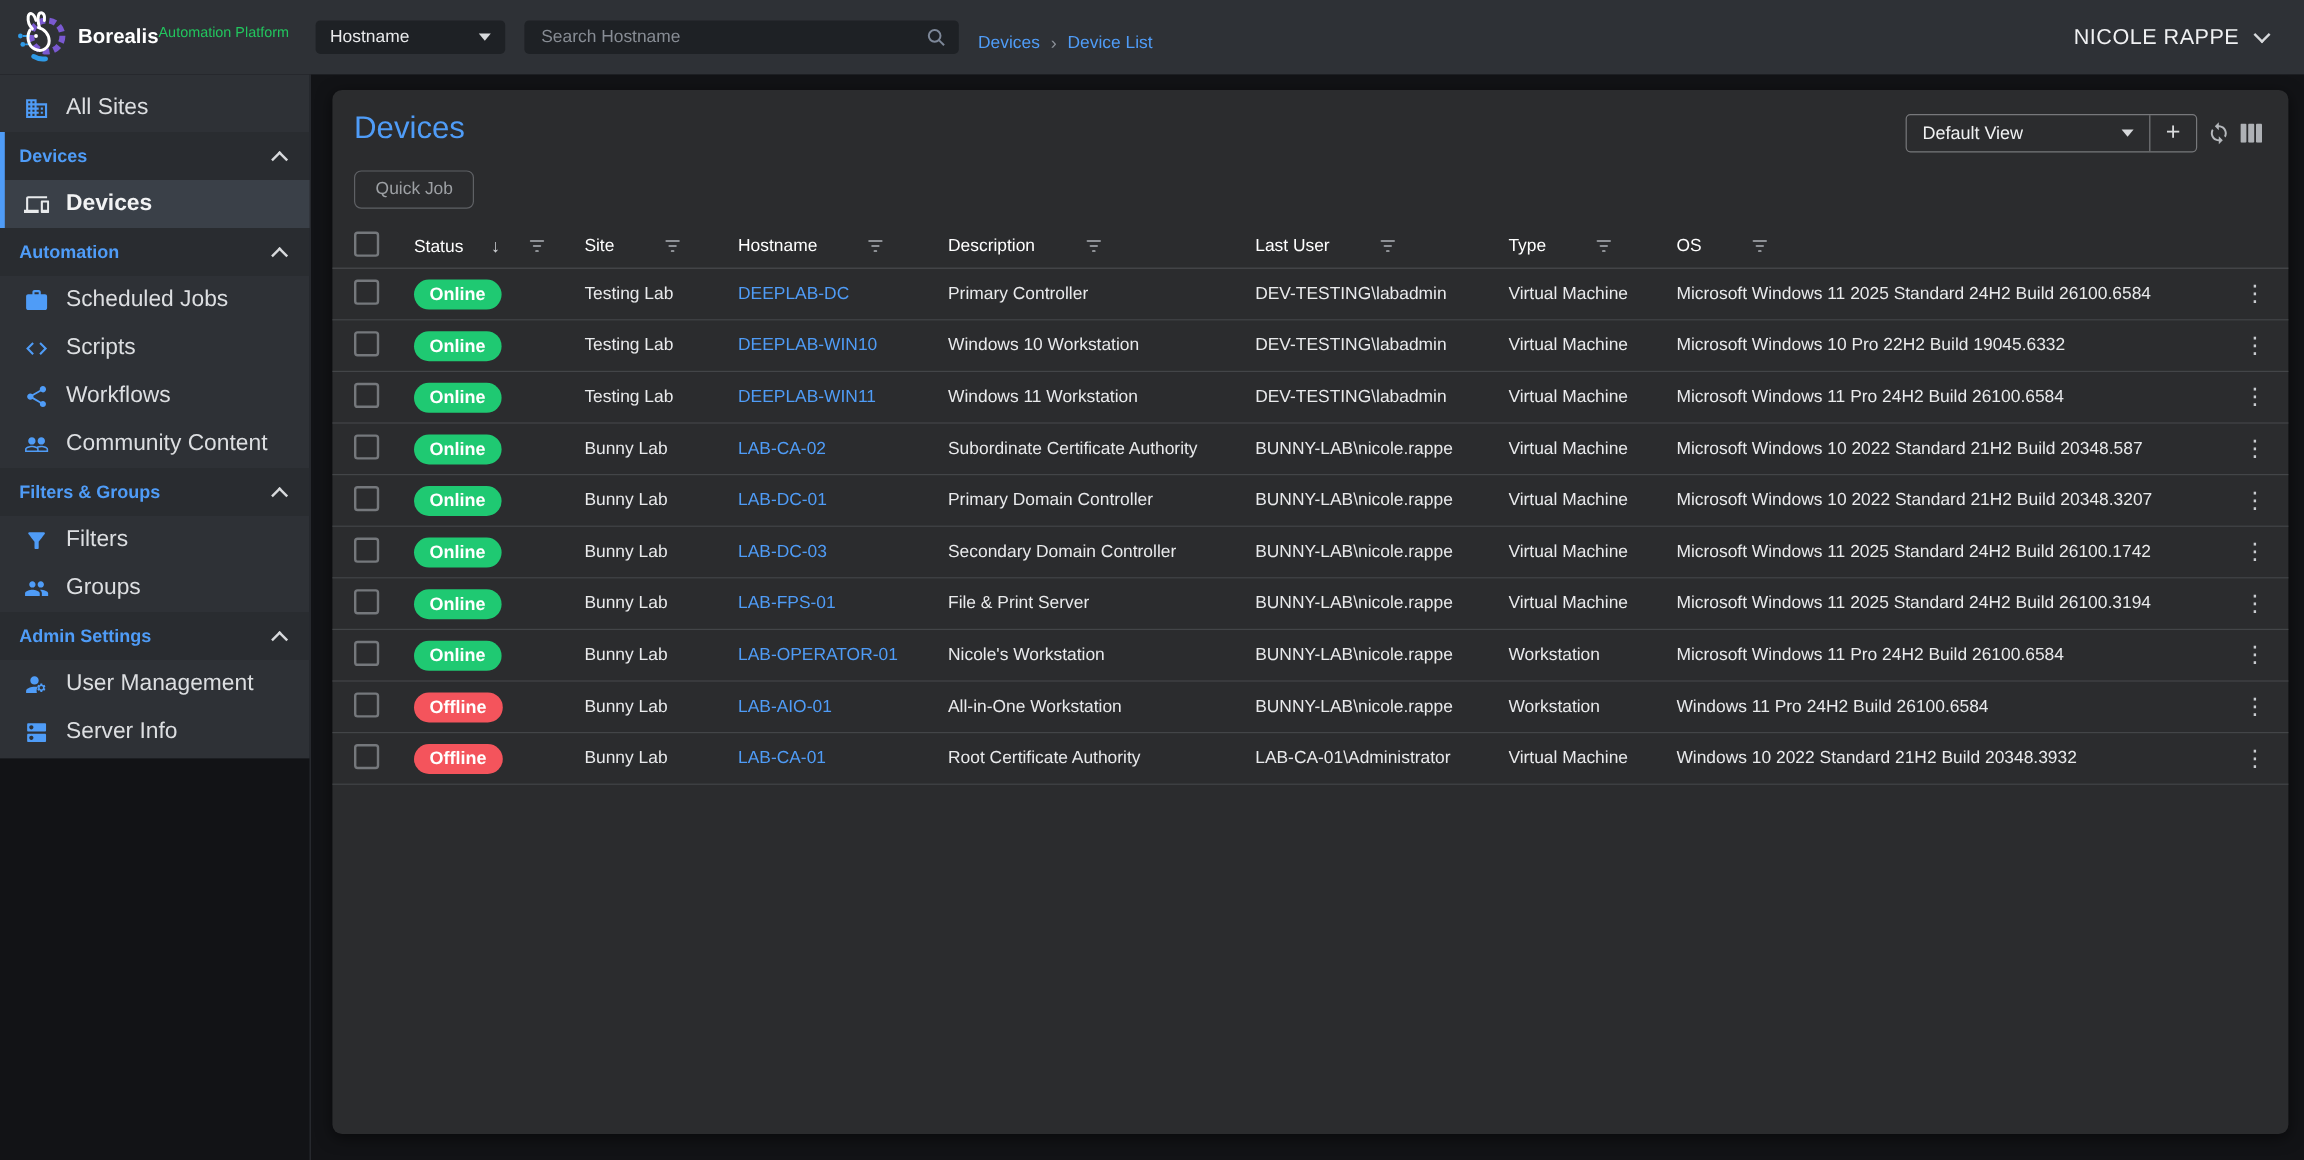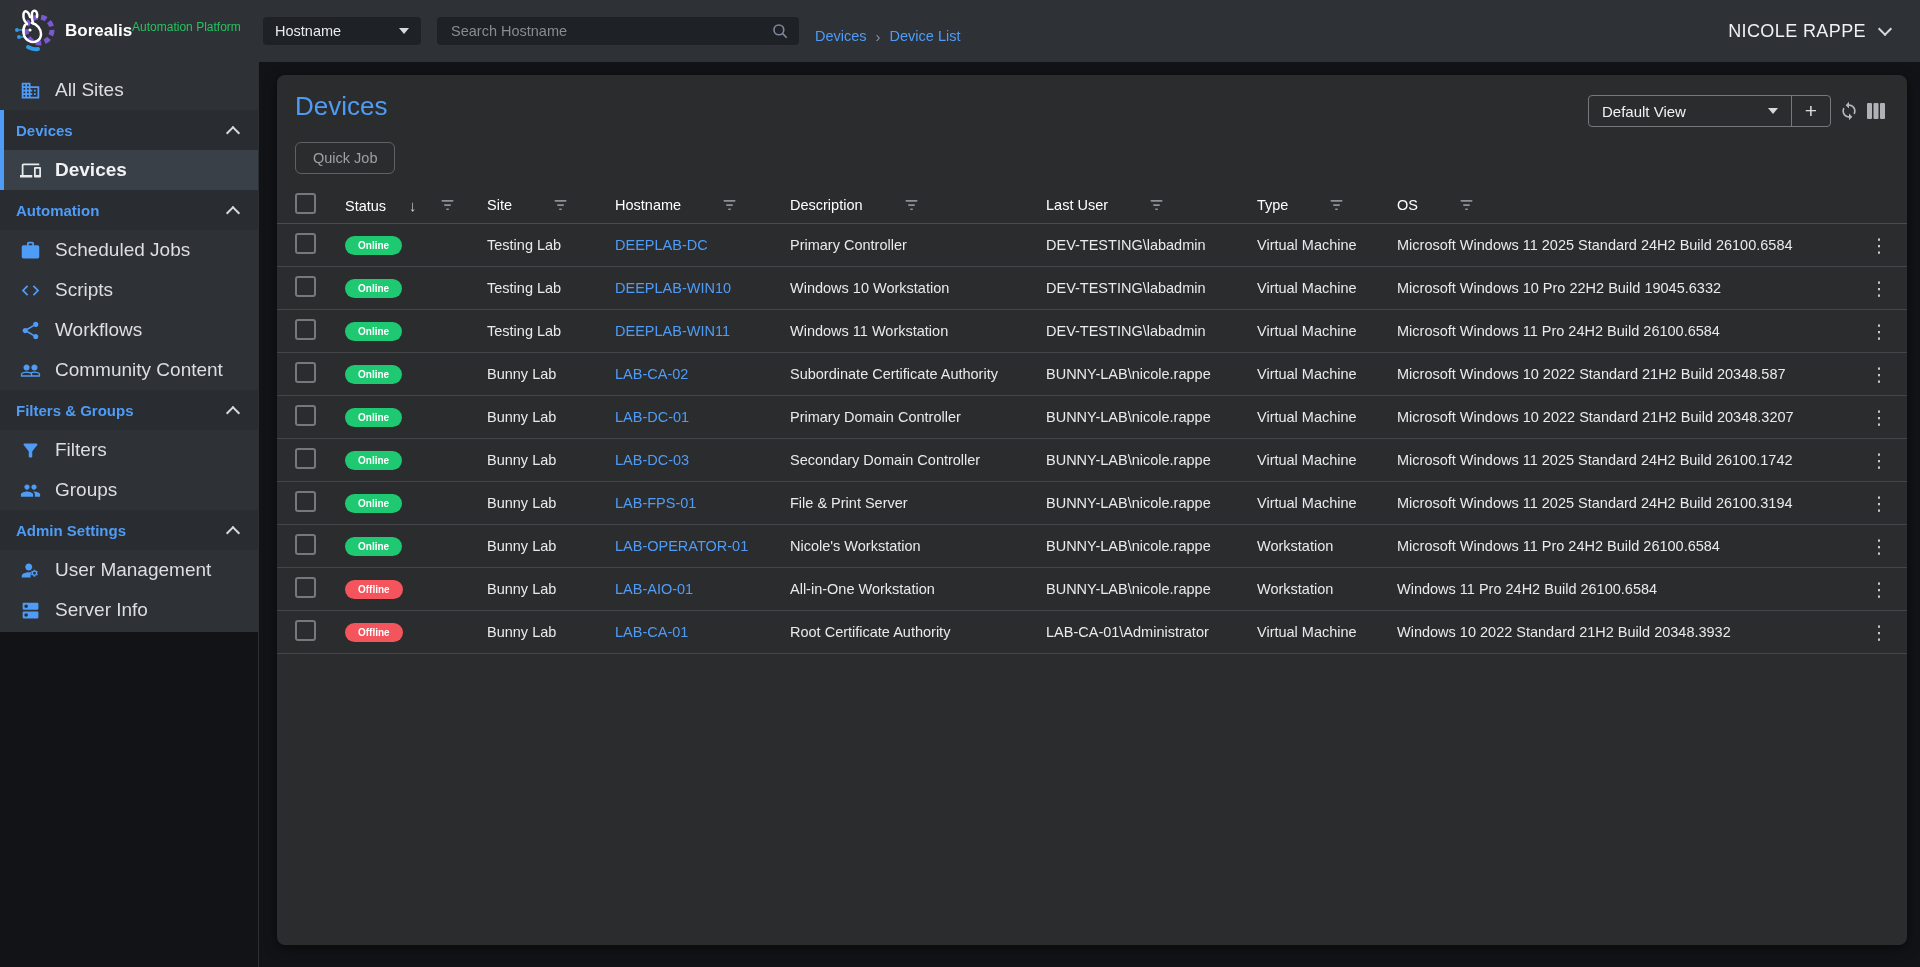--- a/index.html
+++ b/index.html
@@ -71,21 +71,21 @@
   .thead,.tr{display:grid;grid-template-columns:50px 142px 128px 175px 256px 211px 140px 1fr 56px;
              align-items:center;padding-left:18px;box-sizing:border-box}
   .thead{height:37px;border-bottom:1px solid #4a4b4e;font-size:14.5px;color:#ffffff}
   .th{display:flex;align-items:center;gap:42px}
   .th.status-th{gap:24px}
   .pair{display:flex;align-items:flex-end;gap:23px}
   .sort-arrow{color:#cdd0d4;font-size:15px}
   .filter-icon{display:flex}
   .tr{height:43px;border-bottom:1px solid #434548;font-size:14.5px;color:#e9eaec}
   .checkbox{width:17px;height:17px;border:2px solid #75787c;border-radius:3px;display:inline-block;cursor:pointer}
-  .badge{display:inline-block;padding:4px 13px;border-radius:13px;font-size:10px;font-weight:bold;color:#fff}
+  .badge{display:inline-block;padding:4px 13px;border-radius:13px;font-size:15px;font-weight:bold;color:#fff}
   .badge.online{background:#1fc972}
   .badge.offline{background:#f4545c}
   .hostlink{color:#4f9cf7;cursor:pointer;text-decoration:none}
   .kebab{color:#c9ccd0;font-size:19px;cursor:pointer;text-align:center;width:100%;display:inline-block}
   .cell{white-space:nowrap;overflow:hidden;text-overflow:ellipsis;padding-right:24px}
 </style>
 </head>
 <body>
 
 <div class="topbar">

